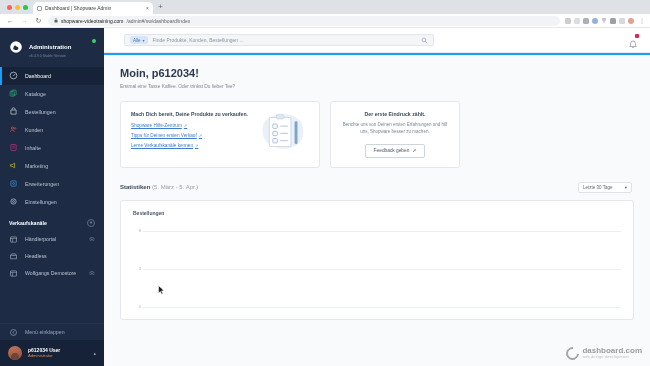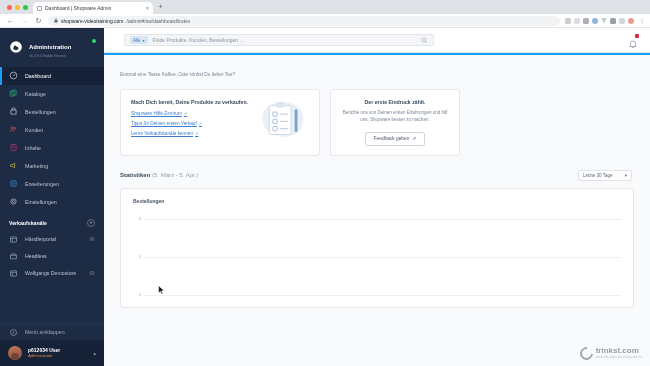--- a/index.html
+++ b/index.html
@@ -490,20 +490,21 @@
             <path d="M6 16V11a6 6 0 1112 0v5l2 2H4l2-2z" fill="none" stroke="#8b94a3" stroke-width="1.8" stroke-linejoin="round"></path>
             <path d="M10 19a2 2 0 004 0" fill="none" stroke="#8b94a3" stroke-width="1.8"></path>
           </svg>
           <span class="bell-badge"></span>
         </span>
       </div>
       <div class="topbar-accent"></div>
 
       <div class="content">
 
+        <div class="greet-title">Moin, p612034!</div>
         <div class="greet-sub">Erstmal eine Tasse Kaffee. Oder trinkst Du lieber Tee?</div>
 
         <div class="cards">
 
           <div class="card card-left">
             <div class="card-left-body">
               <div class="card-head">Mach Dich bereit, Deine Produkte zu verkaufen.</div>
               <div class="link-list">
                 <a class="lnk">
                   <span>Shopware Hilfe-Zentrum</span>
@@ -572,18 +573,18 @@
 
   </div>
 
   <svg class="cursor" viewBox="0 0 12 17">
     <path d="M1 1l9 8.5-4 .6 2.2 4.6-1.9.9L4.1 11 1 13.6z" fill="#1a1a1a" stroke="#fff" stroke-width=".8"></path>
   </svg>
 
   <div class="watermark">
     <span class="wm-logo"></span>
     <span class="wm-text">
-      <div class="wm-main">trinkst.com</div>
+      <div class="wm-main">dashboard.com</div>
       <div class="wm-sub">web.design.development</div>
     </span>
   </div>
   </div>
 </div>
 
 </body></html>

